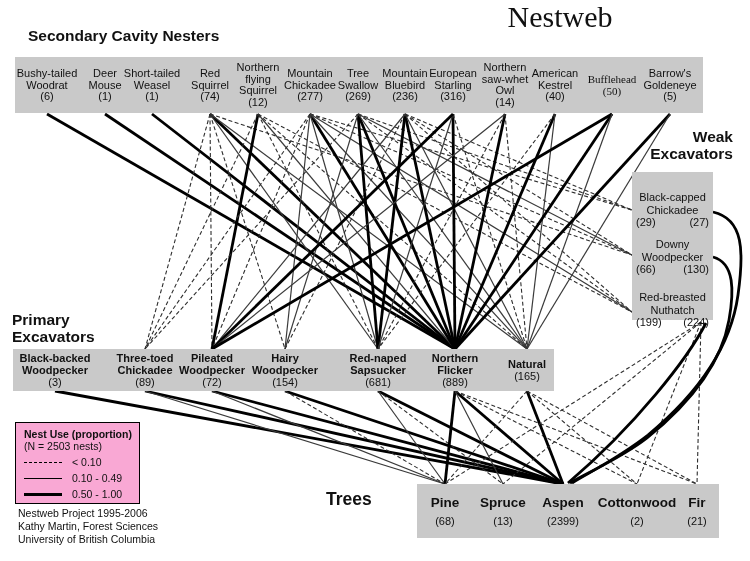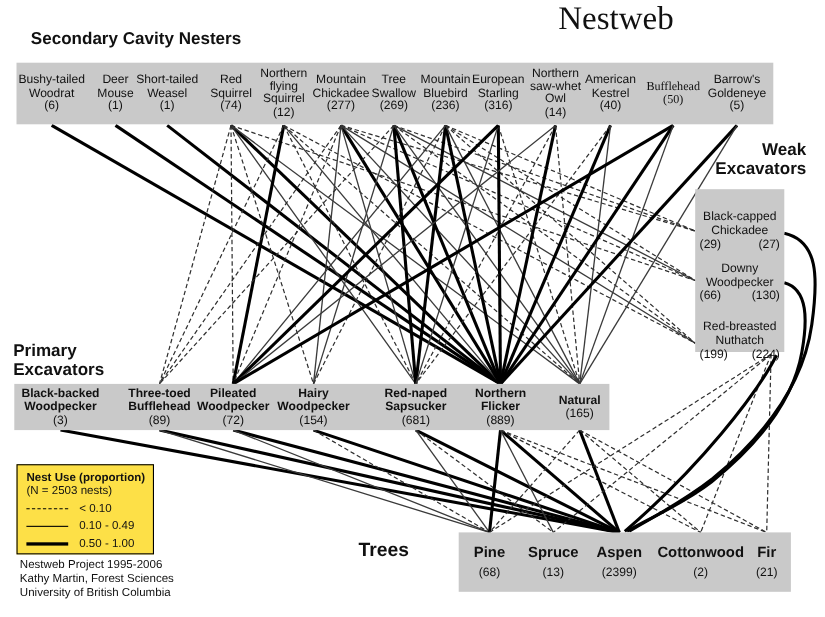--- a/index.html
+++ b/index.html
@@ -13,21 +13,21 @@
   .pricell .nm{font-weight:bold;}
   .treecell .nm{font-weight:bold;font-size:13.5px;line-height:15px;}
   .treecell .ct{font-size:11px;line-height:13px;}
   .hdr{position:absolute;font-weight:bold;font-size:15.5px;line-height:17px;z-index:3;white-space:pre-line;}
   #figure-title{position:absolute;left:460px;top:0px;width:200px;text-align:center;z-index:3;
     font-family:"Liberation Serif",serif;font-size:30px;font-weight:normal;}
   #weak-box{padding-top:7px;box-sizing:border-box;}
   .weak-item{text-align:center;font-size:11px;line-height:12.5px;white-space:pre-line;}
   .weak-nums{display:flex;justify-content:space-between;padding:0 4px;font-size:11px;line-height:13px;white-space:normal;}
   #legend{position:absolute;left:15px;top:422px;width:125px;height:82px;border:1.5px solid #000;
-    background:#fde047;z-index:4;box-sizing:border-box;padding:5px 6px 0 8px;}
+    background:#f9a8d4;z-index:4;box-sizing:border-box;padding:5px 6px 0 8px;}
   #legend .lt{font-weight:bold;font-size:10.5px;line-height:12px;}
   #legend .ls{font-size:10.5px;line-height:12px;}
   .leg-row{display:flex;align-items:center;margin-top:4px;}
   .leg-sample{width:38px;margin-right:10px;height:0;}
   .leg-dashed{border-top:1.6px dashed #000;}
   .leg-thin{border-top:1.4px solid #000;}
   .leg-thick{border-top:3.5px solid #000;}
   .leg-label{font-size:10.5px;}
   #credits{position:absolute;left:18px;top:507px;font-size:10.5px;line-height:13px;z-index:3;}
 </style>
@@ -192,21 +192,21 @@
           <span>(199)</span>
           <span>(224)</span>
         </div></div>
     </div>
 
   <div id="primary-bar" class="gbar" style="left:13px;top:349px;width:541px;height:42px;">
       <div class="cell pricell" style="left: 42px; top: 50%;"><span class="nm">Black-backed
 Woodpecker</span><span>
 (3)</span></div>
       <div class="cell pricell" style="left: 132px; top: 50%;"><span class="nm">Three-toed
-Bufflehead</span><span>
+Chickadee</span><span>
 (89)</span></div>
       <div class="cell pricell" style="left: 199px; top: 50%;"><span class="nm">Pileated
 Woodpecker</span><span>
 (72)</span></div>
       <div class="cell pricell" style="left: 272px; top: 50%;"><span class="nm">Hairy
 Woodpecker</span><span>
 (154)</span></div>
       <div class="cell pricell" style="left: 365px; top: 50%;"><span class="nm">Red-naped
 Sapsucker</span><span>
 (681)</span></div>

